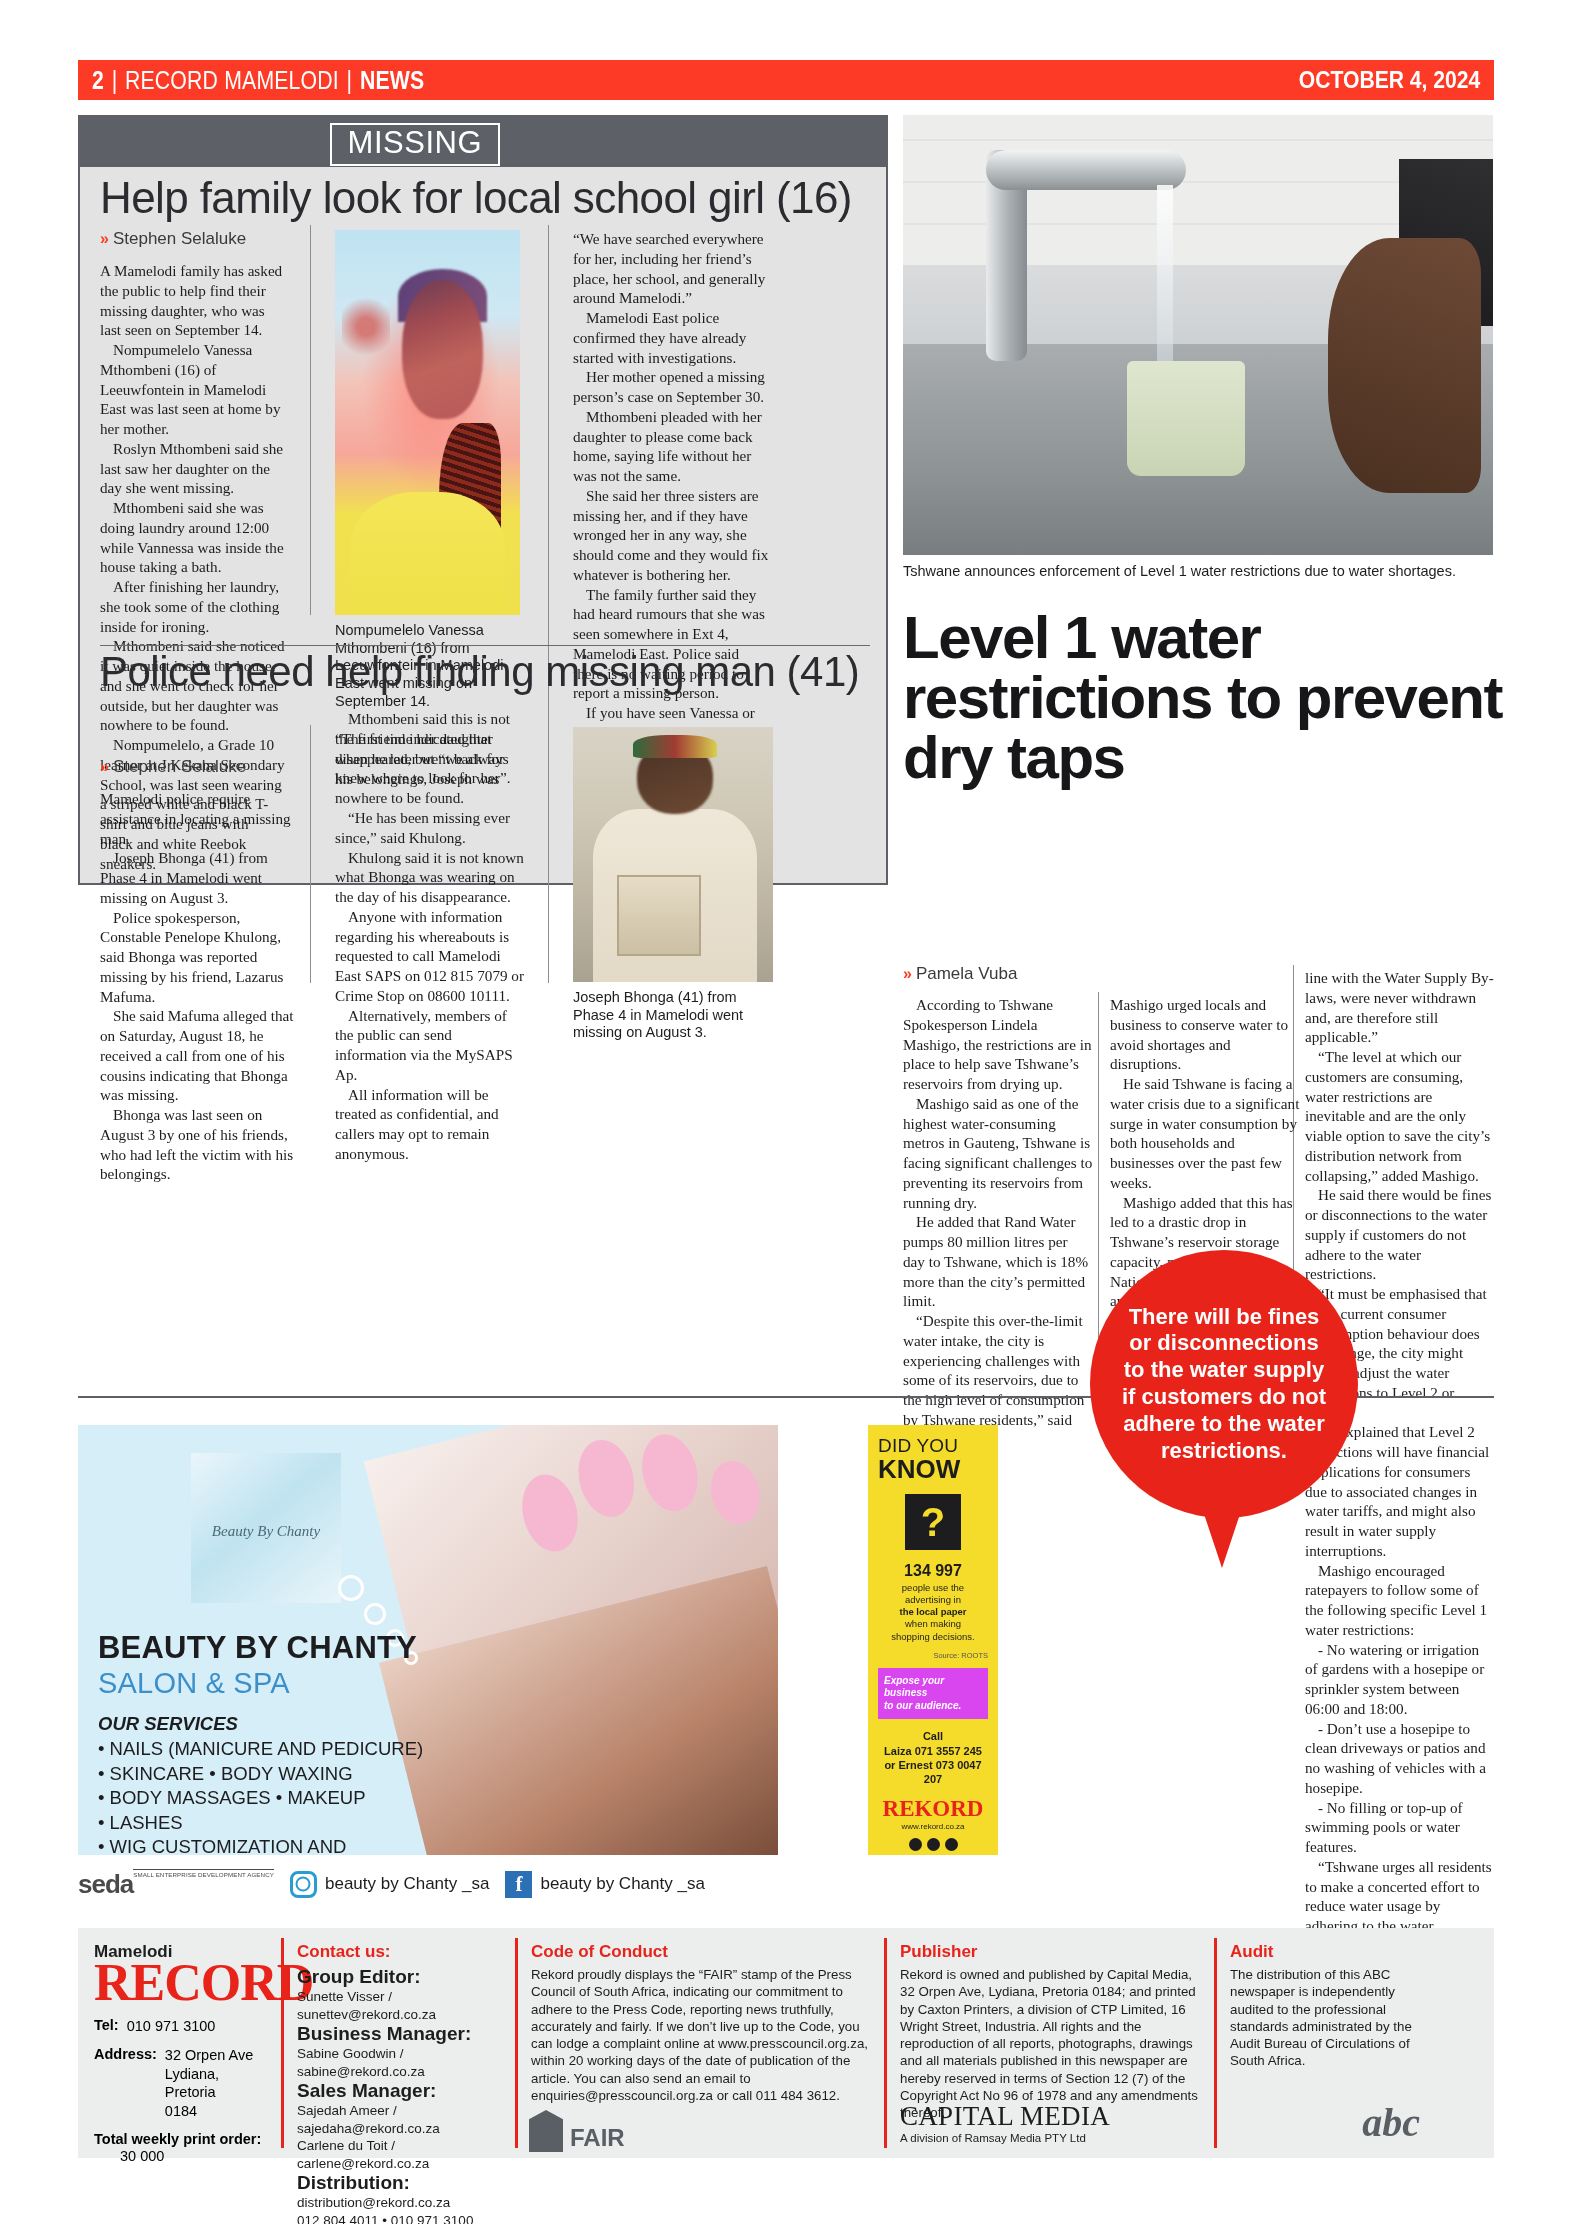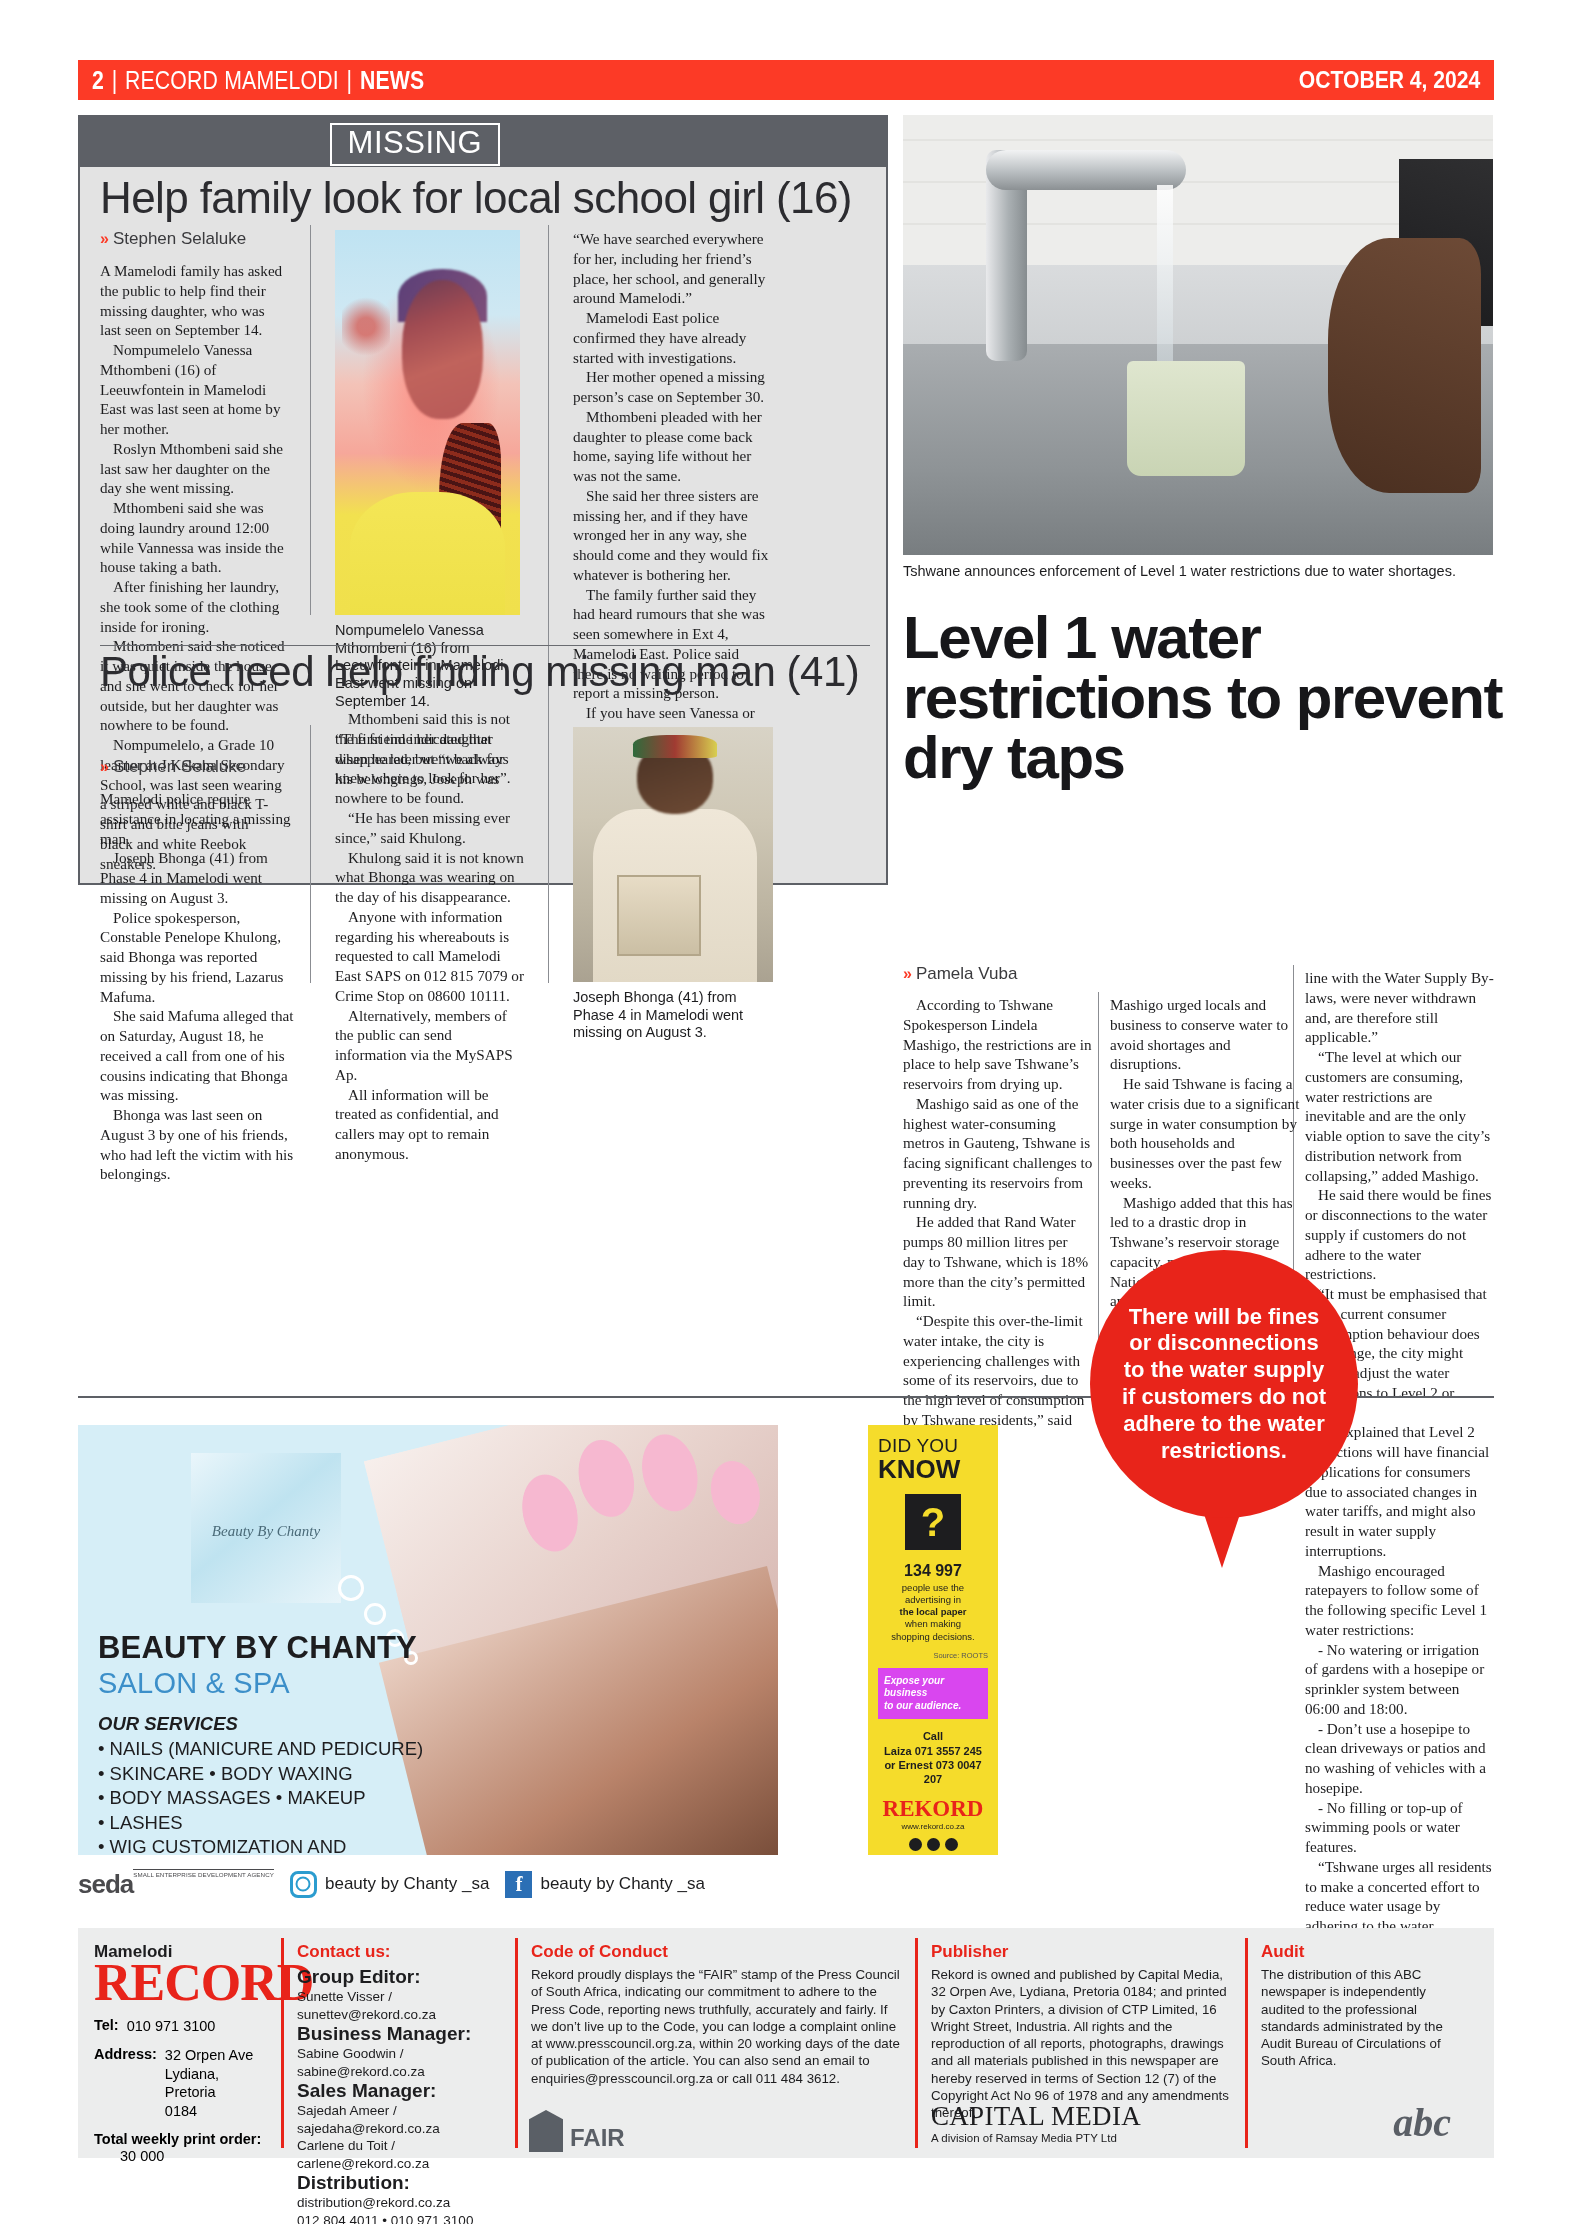--- a/index.html
+++ b/index.html
@@ -184,21 +184,21 @@
   .fb { width:27px;height:27px;background:#2b6fb5;color:#fff;font-weight:700;font-size:21px;
      display:flex;align-items:center;justify-content:center;font-family:"Liberation Serif",serif;}
 
   
   .footer { position:absolute; left:78px; top:1928px; width:1416px; height:230px; background:#eceded;
      display:flex; }
   .fcol { padding:14px 12px 10px 16px; position:relative; }
   .fcol + .fcol::before { content:""; position:absolute; left:0; top:10px; bottom:10px; width:3px; background:#e8241a;}
   .f1 { width:203px; }
   .f2 { width:234px; }
-  .f3 { width:400px; }
+  .f3 { width:369px; }
   .f4 { width:330px; }
   .f5 { width:220px; }
   .fh { font-size:17px; font-weight:700; color:#e8241a; margin-bottom:4px;
      font-family:"Liberation Sans Narrow","Liberation Sans",sans-serif;}
   .fb-b { font-size:19px; font-weight:700; color:#1d1d1f;
      font-family:"Liberation Sans Narrow","Liberation Sans",sans-serif;}
   .fb-n { font-size:13.5px; color:#1d1d1f; line-height:1.3;
      font-family:"Liberation Sans Narrow","Liberation Sans",sans-serif;}
   .mame { font-size:17px; font-weight:700; color:#1d1d1f; font-family:"Liberation Sans Narrow","Liberation Sans",sans-serif;}
   .recordlogo { font-size:52px; font-weight:700; color:#e8241a; font-family:"Liberation Serif",serif;

